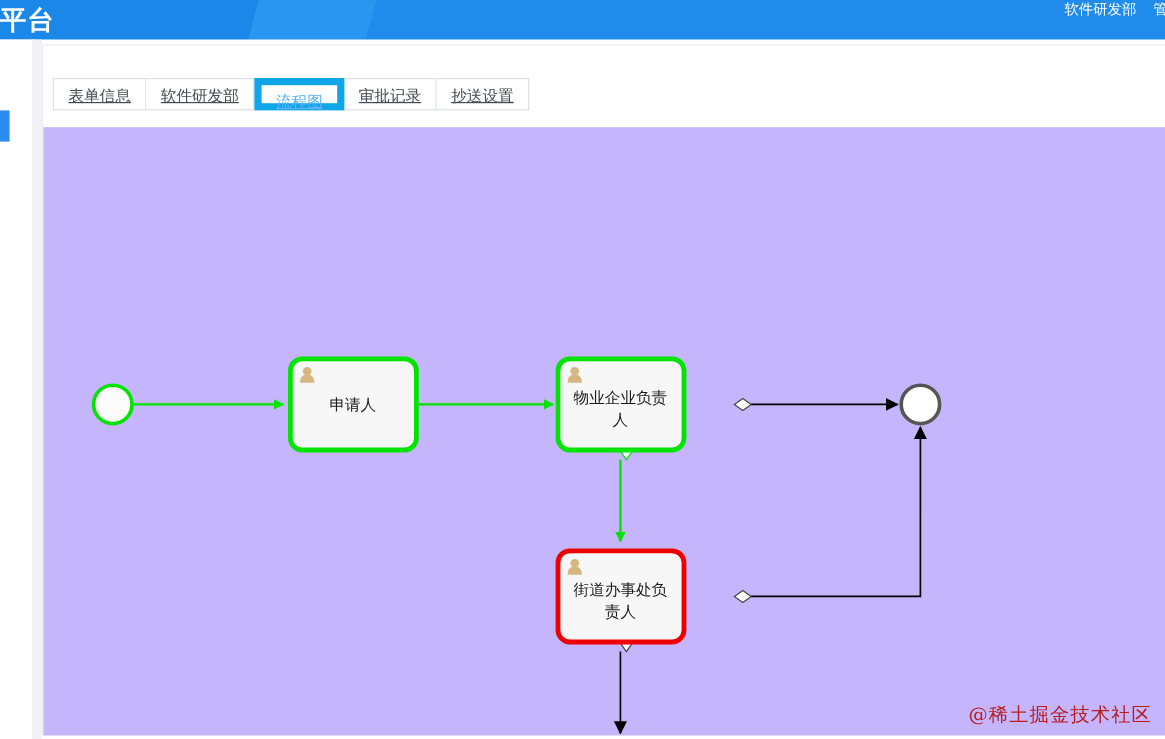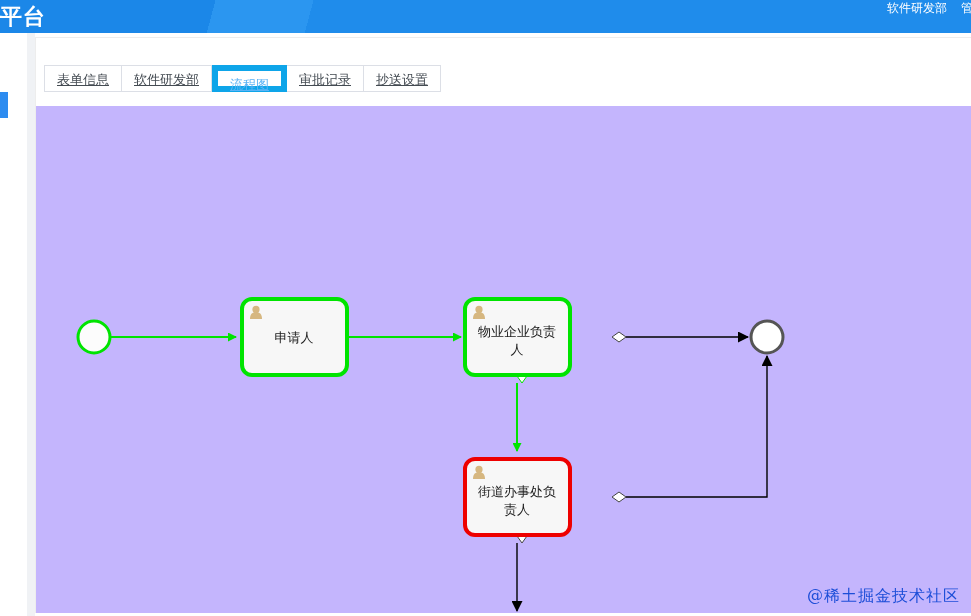--- a/index.html
+++ b/index.html
@@ -156,21 +156,21 @@
     font-size: 13px;
     fill: #1a1a1a;
   }
 
   
   .watermark {
     position: absolute;
     right: 12px;
     bottom: 6px;
     font-size: 16px;
-    color: #1d4ed8;
+    color: #b91c1c;
     letter-spacing: 1px;
     white-space: nowrap;
     font-family: "DejaVu Serif", "Liberation Serif", serif;
   }
 </style>
 </head>
 <body>
 
 <div class="app-header">
   <div class="brand">平台</div>

